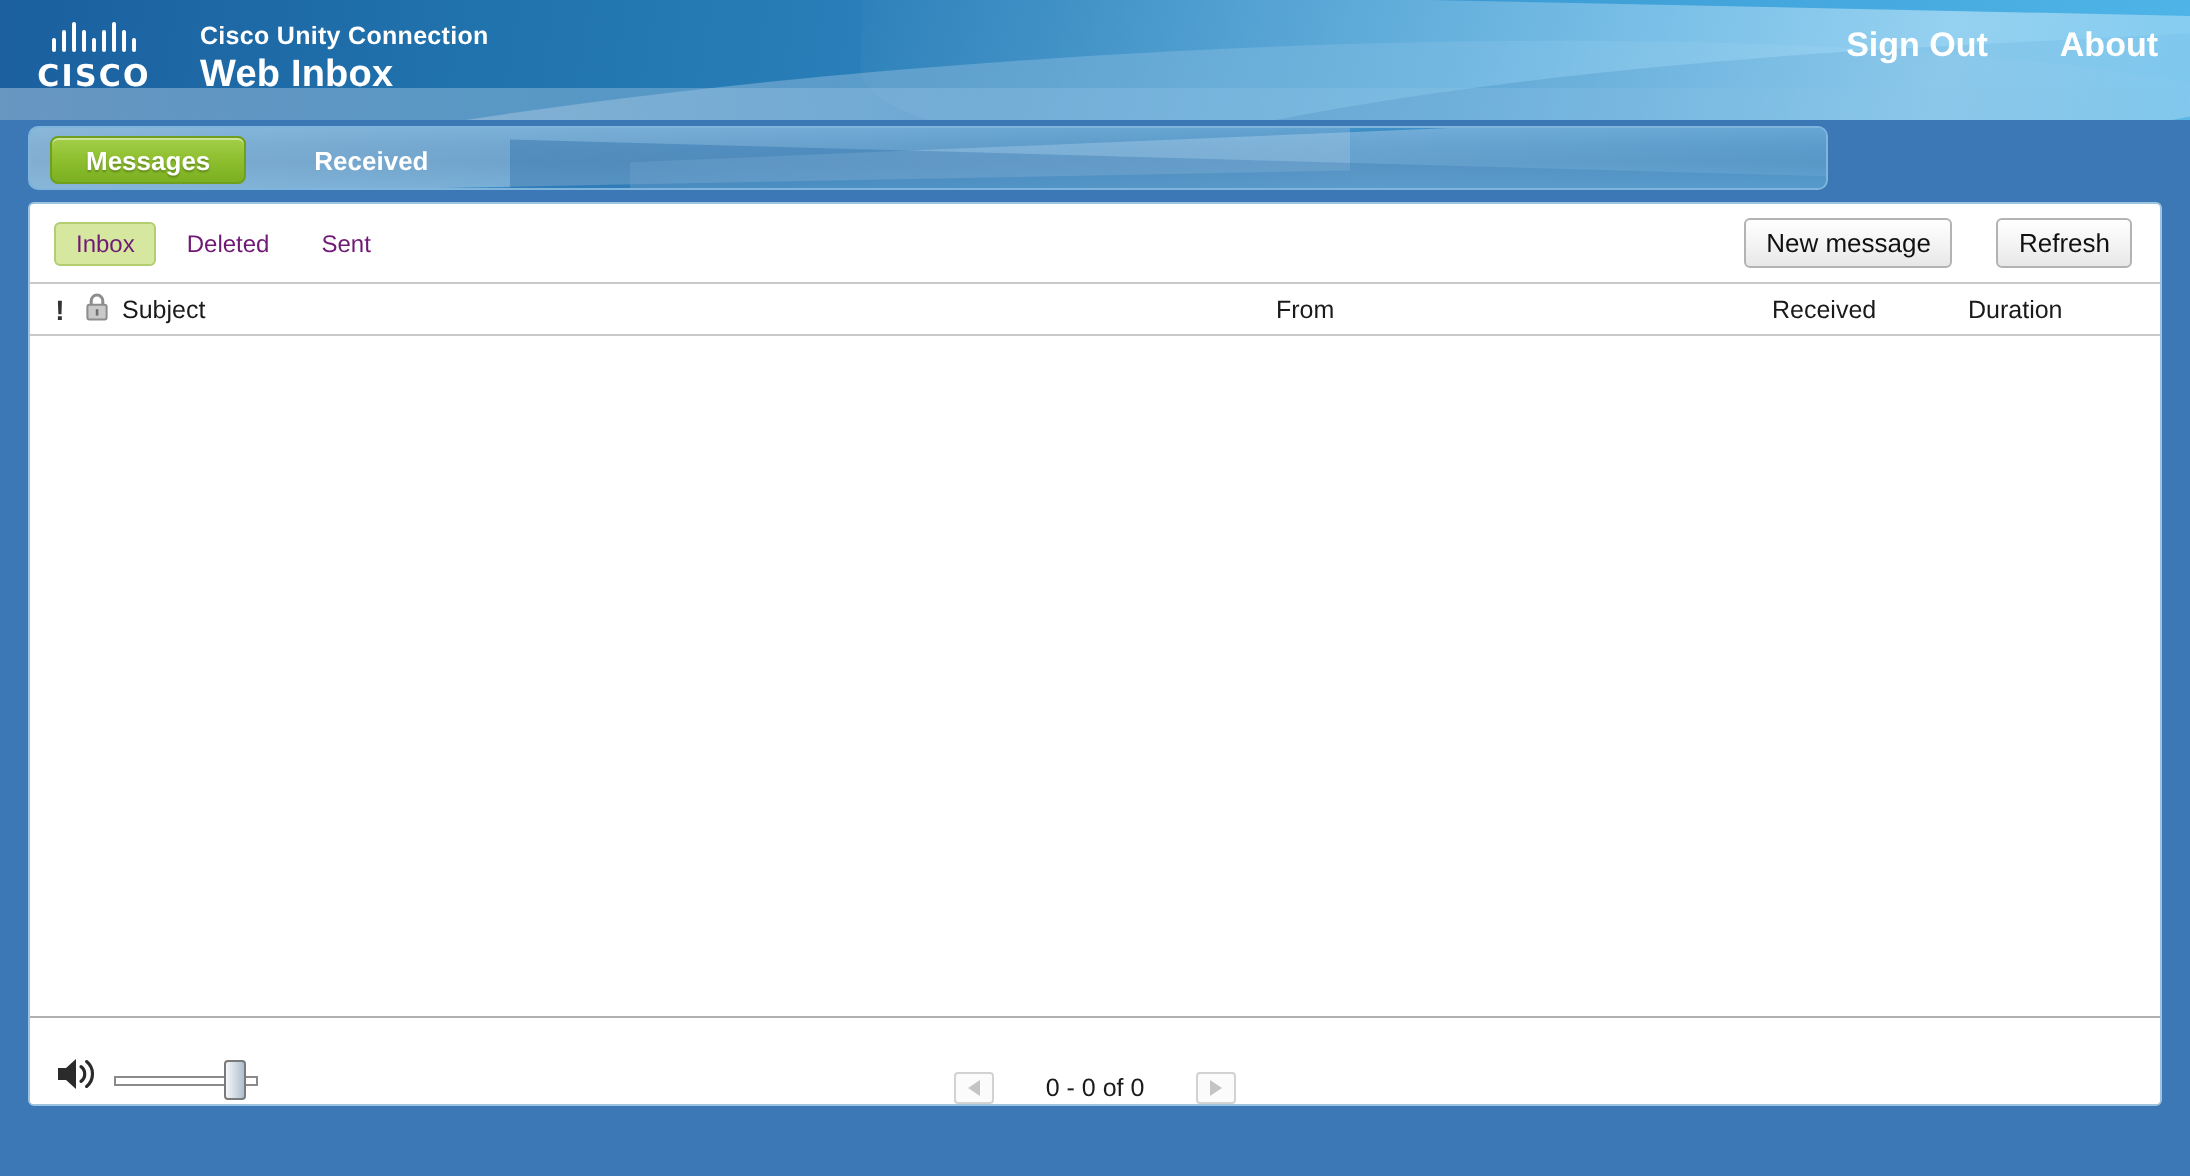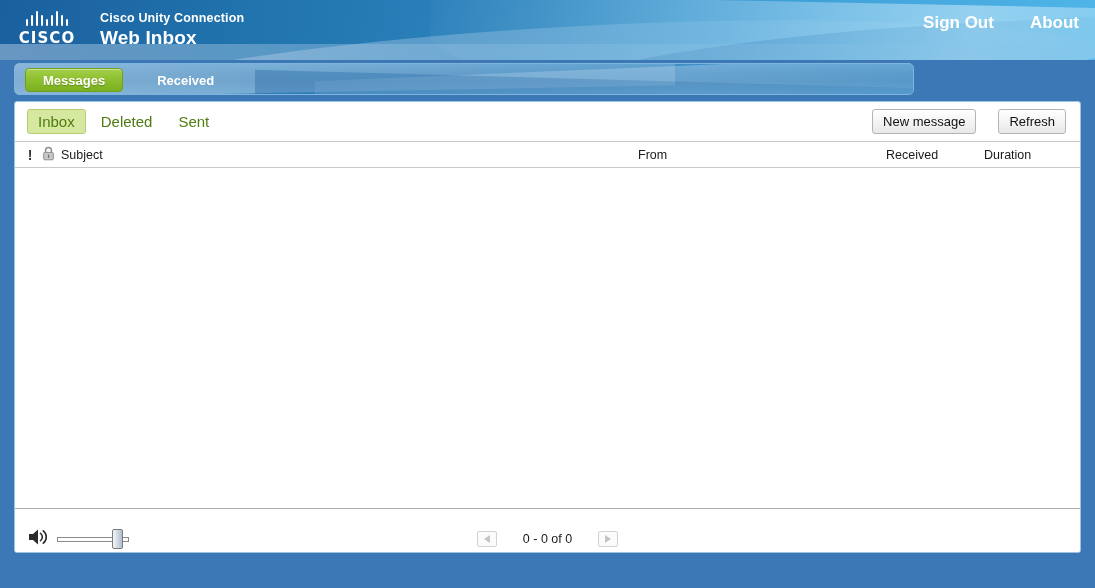--- a/index.html
+++ b/index.html
@@ -200,22 +200,22 @@
   .toolbar {
     height: 40px;
     display: flex;
     align-items: center;
     padding: 0 14px 0 12px;
     border-bottom: 1px solid #c9c9c9;
     flex: 0 0 auto;
   }
   .folders { display: flex; align-items: center; gap: 4px; }
   .folder {
-    font-size: 15px;
-    color: #4d7c0f;
+    font-size: 12px;
+    color: #701a75;
     padding: 3px 10px;
     border: 1px solid transparent;
     border-radius: 3px;
     cursor: pointer;
     white-space: nowrap;
   }
   .folder.active {
     background: #d6e8a0;
     border: 1px solid #b5cd72;
     border-radius: 3px;
@@ -266,21 +266,21 @@
     position: relative;
     overflow: hidden;
   }
 
   
   .footer {
     height: 44px;
     border-top: 1px solid #b0b0b0;
     background: #ffffff;
     display: flex;
-    align-items: center;
+    align-items: flex-end;
     padding: 16px 14px 0 12px;
     flex: 0 0 auto;
     position: relative;
   }
   .volume { display: flex; align-items: center; gap: 6px; }
   .slider-track {
     position: relative;
     width: 72px; height: 12px;
     display: flex;
     align-items: center;

